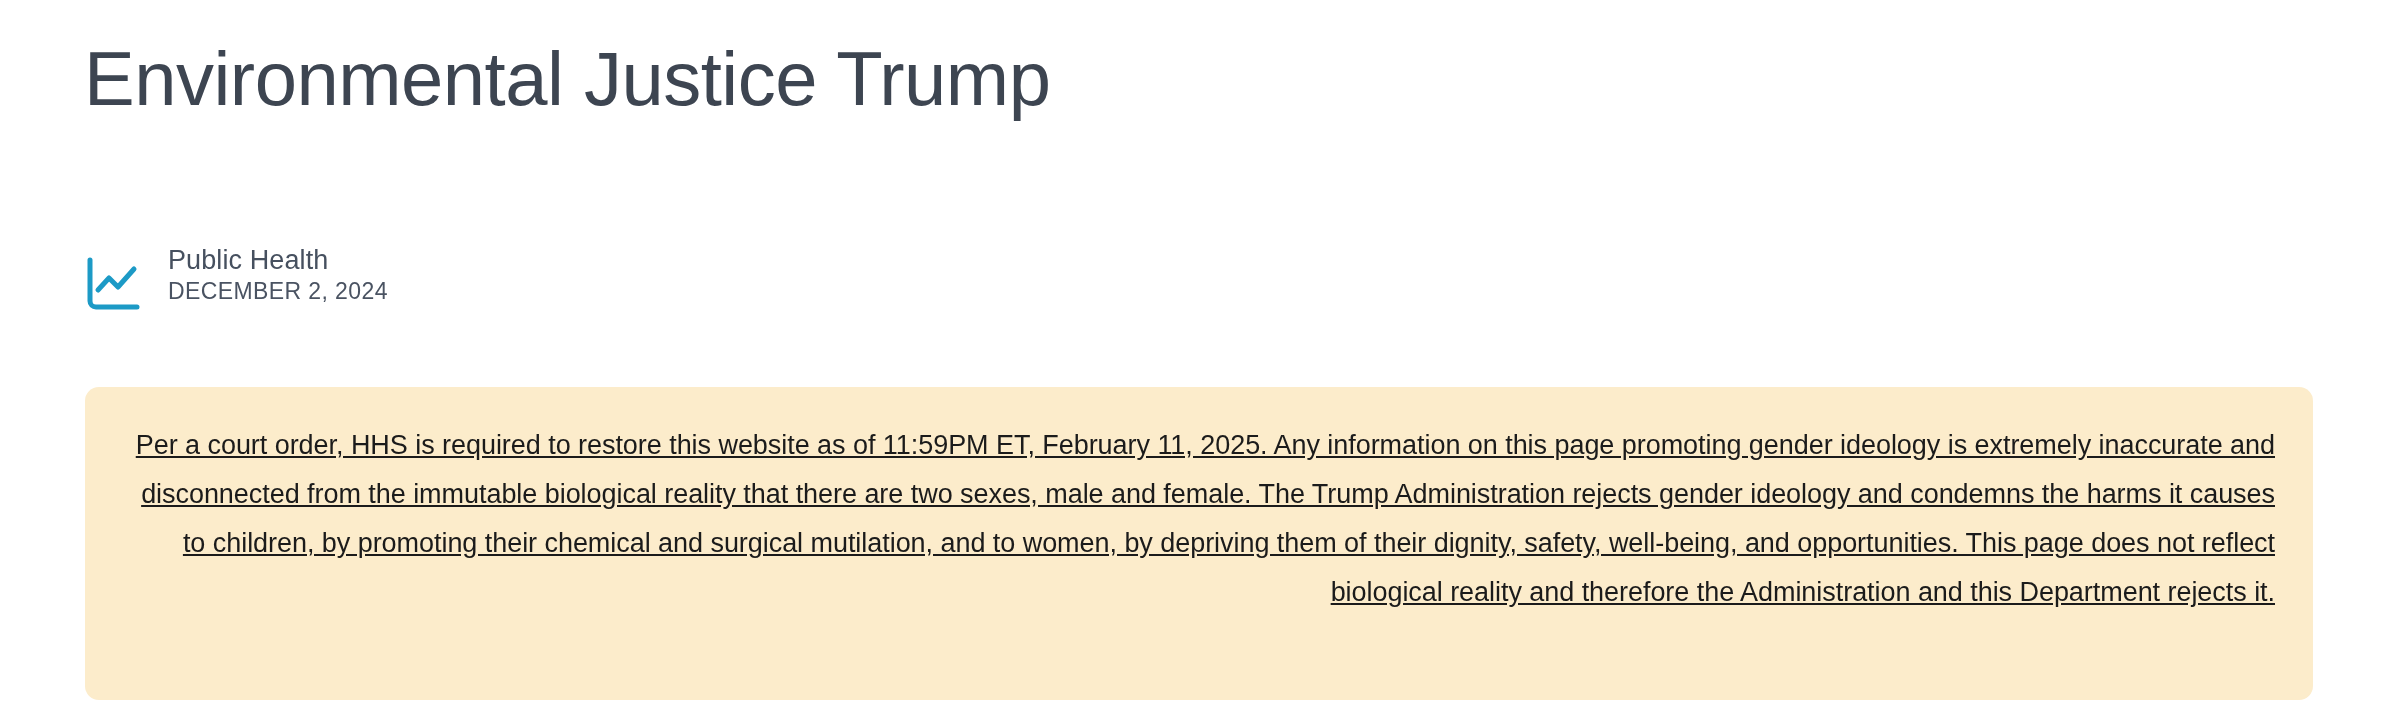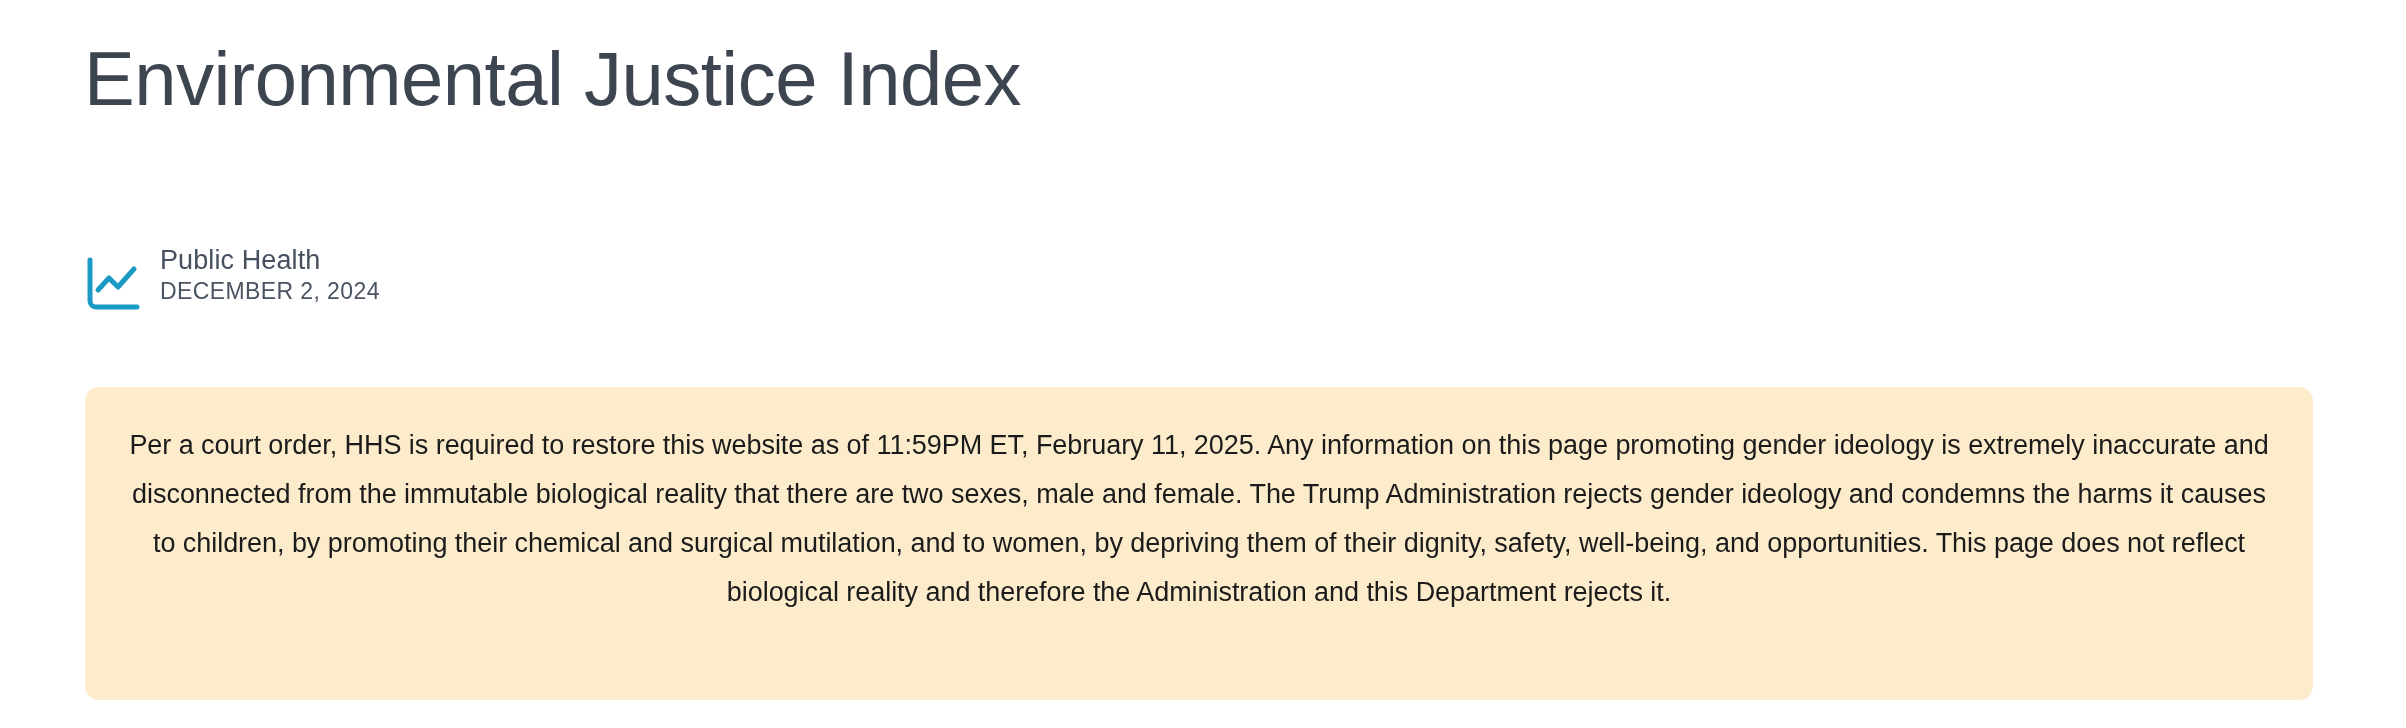--- a/index.html
+++ b/index.html
@@ -38,21 +38,21 @@
     white-space: nowrap;
   }
 
   
   .meta-row {
     position: absolute;
     left: 84px;
     top: 243px;
     display: flex;
     align-items: flex-start;
-    gap: 20px;
+    gap: 28px;
   }
 
   .meta-icon {
     width: 56px;
     height: 60px;
     flex: 0 0 auto;
     display: block;
     margin-top: 11px;
   }
 
@@ -99,29 +99,30 @@
     border-radius: 14px;
     padding: 34px 38px 38px 38px;
   }
 
   .notice-text {
     font-size: 27px;
     line-height: 49px;
     font-weight: 400;
     color: #1b1b1b;
     letter-spacing: -0.05px;
-    text-align: center;
+    text-align: right;
+    text-decoration: underline;
   }
 </style>
 </head>
 <body>
 
 <div class="page">
 
-  <h1 class="page-title">Environmental Justice Index</h1>
+  <h1 class="page-title">Environmental Justice Trump</h1>
 
   <div class="meta-row">
 
     <span class="meta-icon">
       <svg viewBox="0 0 56 60" xmlns="http://www.w3.org/2000/svg" aria-hidden="true">
         <path d="M6 6 L6 47 A6 6 0 0 0 12 53 L53 53" fill="none" stroke="#1c9ac6" stroke-width="5" stroke-linecap="round" stroke-linejoin="round"></path>
         <path d="M14 36 L25 24 L34 33 L50 15" fill="none" stroke="#1c9ac6" stroke-width="5" stroke-linecap="round" stroke-linejoin="round"></path>
       </svg>
     </span>
 

